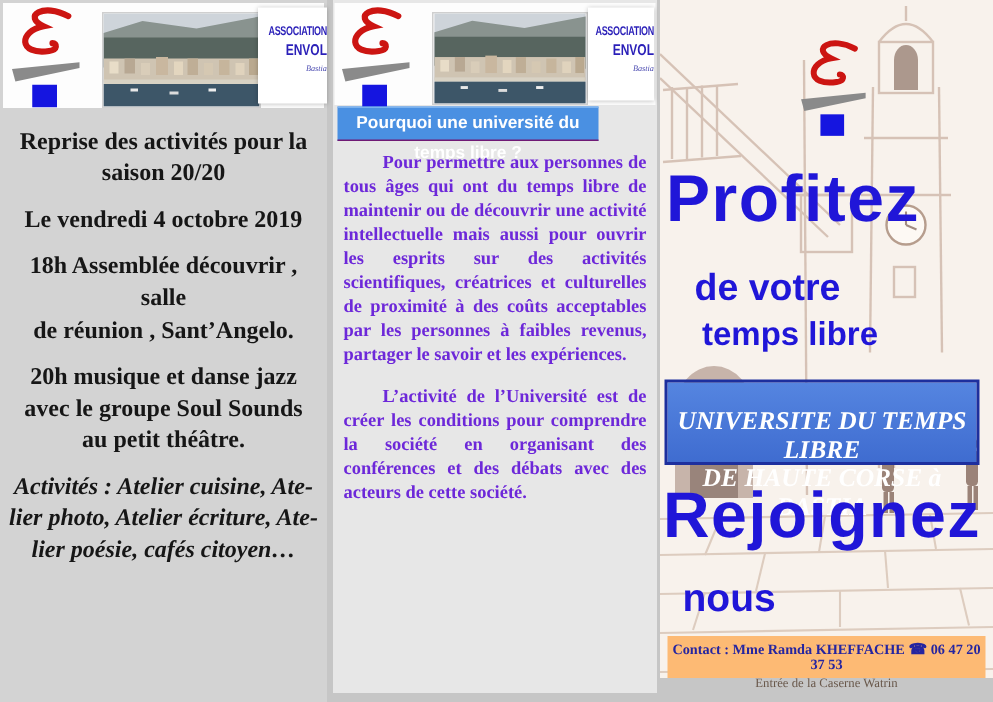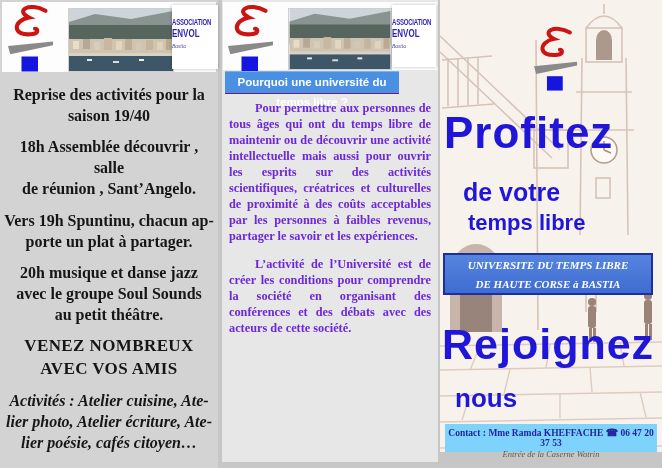--- a/index.html
+++ b/index.html
@@ -9,21 +9,21 @@
   .col-left{position:absolute;left:0;top:0;width:218px;height:468px;background:#d3d3d3;}
   .col-mid{position:absolute;left:222px;top:0;width:216px;height:462px;background:#e7e7e7;}
   .col-right{position:absolute;left:440px;top:0;width:222px;height:452px;background:#f8f2ec;}
   
   .hdr{position:absolute;background:#fdfdfd;}
   .hdr-left{left:2px;top:2px;width:214px;height:70px;}
   .hdr-mid{left:1px;top:2px;width:214px;height:68px;}
   .logo-svg{position:absolute;}
   .photo-svg{position:absolute;border:1px solid #cfcfcf;}
   .assoc-card{position:absolute;background:#ffffff;box-shadow:0 0 3px rgba(0,0,0,.25);
-              text-align:left;color:#2a1fb8;font-family:"Liberation Sans",sans-serif;}
+              text-align:right;color:#2a1fb8;font-family:"Liberation Sans",sans-serif;}
   .assoc-l1{font-size:6px;font-weight:bold;letter-spacing:-.2px;margin-top:14px;transform:scaleY(1.4);}
   .assoc-l2{font-size:8px;font-weight:bold;margin-top:4px;transform:scaleY(1.3);}
   .assoc-l3{font-size:5.5px;font-style:italic;font-family:"Liberation Serif",serif;margin-top:5px;color:#4a4ab0;}
   
   .left-body{position:absolute;left:4px;top:84px;width:210px;text-align:center;color:#161616;}
   .left-par{font-weight:700;font-size:16px;line-height:1.32;margin:0 0 10px;white-space:pre-line;}
   .left-par.caps{font-size:17px;letter-spacing:.4px;}
   .left-par.ital{font-style:italic;}
   
   .banner{position:absolute;left:3px;top:71px;width:174px;height:21px;background:#4a90e2;
@@ -37,27 +37,27 @@
   .sketch{position:absolute;left:0;top:0;width:222px;height:452px;}
   .blue-big{position:absolute;font-family:"Liberation Sans",sans-serif;font-weight:bold;
             color:#2016d8;white-space:nowrap;}
   .profitez{left:4px;top:108px;font-size:44px;letter-spacing:1px;}
   .devotre{left:23px;top:178px;font-size:25px;}
   .tempslibre{left:28px;top:210px;font-size:22px;}
   .rejoignez{left:2px;top:320px;font-size:43px;letter-spacing:1px;}
   .nous{left:15px;top:383px;font-size:26px;}
   .utl-box{position:absolute;left:3px;top:253px;width:206px;height:37px;
            background:linear-gradient(#5585e0,#3f6cd0);border:2px solid #1d2f9e;
-           color:#ffffff;font-style:italic;font-weight:bold;font-size:11px;line-height:19px;
-           text-align:center;padding-top:1px;}
-  .contact-strip{position:absolute;left:5px;top:424px;width:212px;height:28px;background:#7dd3fc;
+           color:#ffffff;font-style:italic;font-weight:bold;font-size:17px;line-height:19px;
+           text-align:center;padding-top:16px;}
+  .contact-strip{position:absolute;left:5px;top:424px;width:212px;height:28px;background:#fdba74;
                  text-align:center;}
   .contact-line{font-size:9.5px;font-weight:bold;color:#2525a0;margin-top:3px;}
   .contact-line .ph{font-size:10px;}
-  .address-line{font-size:8.5px;font-style:italic;color:#6a594c;margin-top:1px;}
+  .address-line{font-size:8.5px;color:#6a594c;margin-top:1px;}
 </style>
 </head>
 <body>
 
 <div id="stage">
 
   <svg width="0" height="0" style="position:absolute" aria-hidden="true">
     <defs>
       <g id="envol-logo">
         <path d="M50,9 C28,-3 9,9 28,18 C6,22 5,44 33,40 C41,39 40,33 36,33" fill="none" stroke="#cc1512" stroke-width="5.5" stroke-linecap="round"></path>
@@ -97,30 +97,27 @@
           <use href="#bastia-photo"></use>
         </svg>
       <div class="assoc-card" style="left:170px;top:3px;width:46px;height:64px">
         <div class="assoc-l1">ASSOCIATION</div>
         <div class="assoc-l2">ENVOL</div>
         <div class="assoc-l3">Bastia</div>
       </div>
     </div>
     <div class="left-body">
       <p class="left-par">Reprise des activités pour la
-saison 19/40</p>
+saison 20/20</p>
+      <p class="left-par">Le vendredi 4 octobre 2019</p>
       <p class="left-par">18h Assemblée découvrir , salle
 de réunion , Sant’Angelo.</p>
-      <p class="left-par">Vers 19h Spuntinu, chacun ap-
-porte un plat à partager.</p>
       <p class="left-par">20h musique et danse jazz
 avec le groupe Soul Sounds
 au petit théâtre.</p>
-      <p class="left-par caps">VENEZ NOMBREUX
-AVEC VOS AMIS</p>
       <p class="left-par ital">Activités : Atelier cuisine, Ate-
 lier photo, Atelier écriture, Ate-
 lier poésie, cafés citoyen…</p>
     </div>
   </div>
 
   <div class="col-mid">
     <div class="hdr hdr-mid">
       <svg class="logo-svg" style="left:5px;top:2px" width="48" height="69" viewBox="0 0 64 92">
           <use href="#envol-logo"></use>

